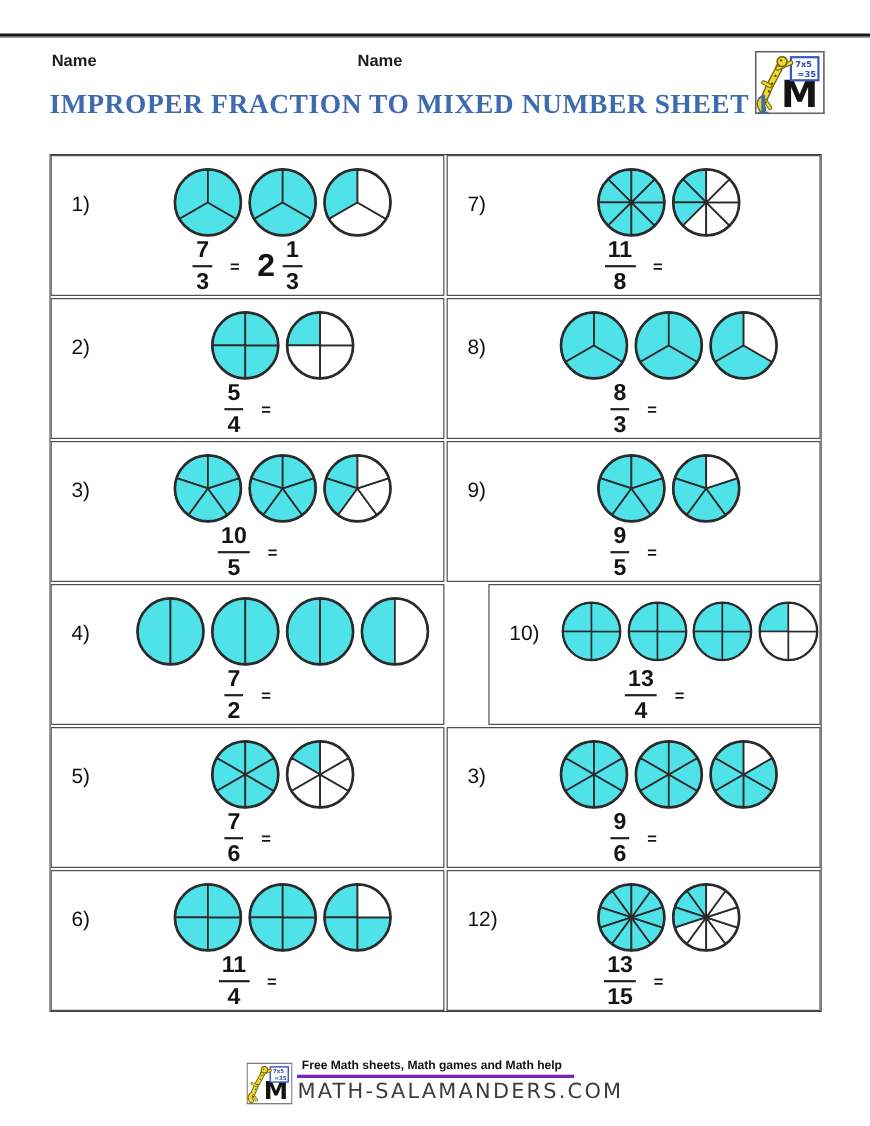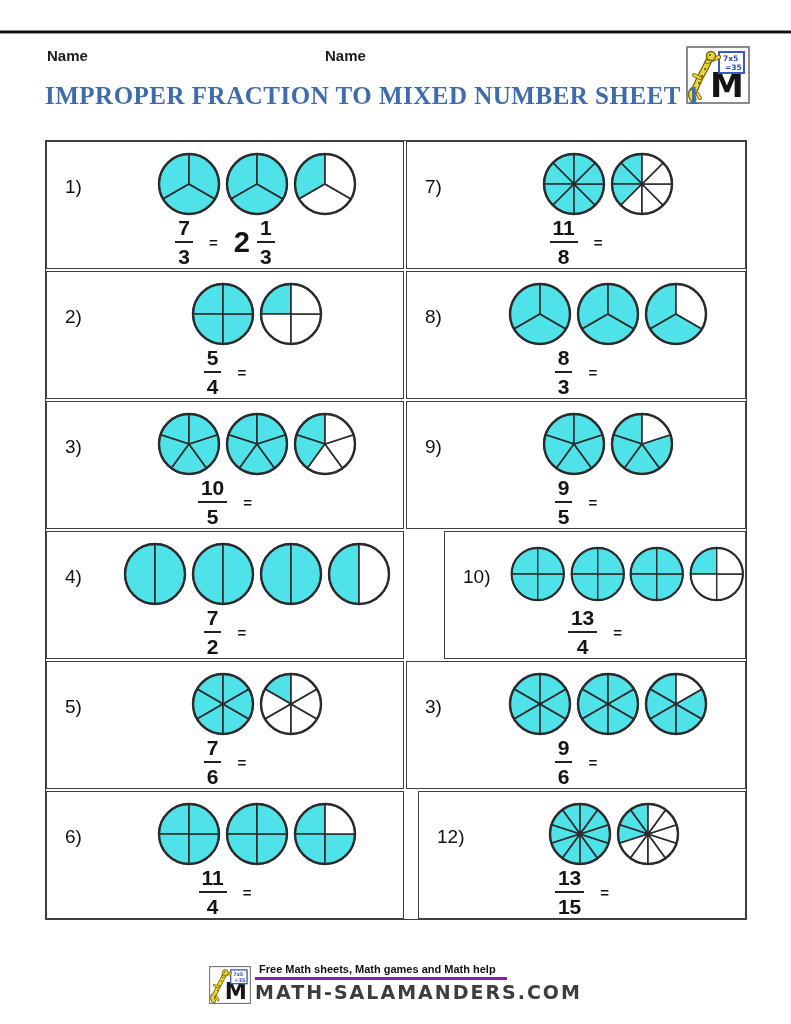--- a/index.html
+++ b/index.html
@@ -45,21 +45,21 @@
   .answer { display:inline-flex; align-items:center; gap:7px; }
   .whole { font-size:29px; font-weight:600; color:#141414; }
   .footer {
     position:absolute; left:0; top:963px; width:791px;
     display:flex; justify-content:center; align-items:flex-start; gap:4px;
   }
   .footer-logo { width:42px; height:40px; margin-top:2px; }
   .footer-text { display:flex; flex-direction:column; align-items:flex-start; }
   .footer-tagline { font-size:11px; font-weight:700; color:#111; padding-left:4px; }
   .footer-rule { width:252px; height:2.5px; background:#7b22b8; margin:2px 0 1px 0; }
-  .footer-site { font-size:19px; font-weight:700; letter-spacing:2px; color:#3d3d3d;
+  .footer-site { font-size:19px; font-weight:400; letter-spacing:2px; color:#3d3d3d;
     font-family:"DejaVu Sans", sans-serif; }
   svg text { font-family:"DejaVu Sans", sans-serif; }
 </style>
 </head>
 <body>
 
 <div class="page">
 
   <svg width="0" height="0" style="position:absolute" aria-hidden="true">
     <defs>
@@ -471,21 +471,21 @@
         </div>
         <div class="equation">
           <span class="frac">
             <span class="fnum">9</span>
             <span class="fbar"></span>
             <span class="fden">6</span>
           </span>
           <span class="eq-sign">=</span>
         </div>
       </div>
-      <div class="cell" style="grid-area: 6 / 2; margin-left: 12px;">
+      <div class="cell" style="grid-area: 6 / 2;">
         <span class="cell-label">12)</span>
         <div class="circles">
           <svg width="66" height="66" viewBox="0 0 66 66">
             <path d="M 33 33 L 33.00 3.00 A 30 30 0 0 0 15.37 8.73 Z" fill="#4fe3e9" stroke="#2b2b2b" stroke-width="1.6" stroke-linejoin="round"></path>
             <path d="M 33 33 L 15.37 8.73 A 30 30 0 0 0 4.47 23.73 Z" fill="#4fe3e9" stroke="#2b2b2b" stroke-width="1.6" stroke-linejoin="round"></path>
             <path d="M 33 33 L 4.47 23.73 A 30 30 0 0 0 4.47 42.27 Z" fill="#4fe3e9" stroke="#2b2b2b" stroke-width="1.6" stroke-linejoin="round"></path>
             <path d="M 33 33 L 4.47 42.27 A 30 30 0 0 0 15.37 57.27 Z" fill="#4fe3e9" stroke="#2b2b2b" stroke-width="1.6" stroke-linejoin="round"></path>
             <path d="M 33 33 L 15.37 57.27 A 30 30 0 0 0 33.00 63.00 Z" fill="#4fe3e9" stroke="#2b2b2b" stroke-width="1.6" stroke-linejoin="round"></path>
             <path d="M 33 33 L 33.00 63.00 A 30 30 0 0 0 50.63 57.27 Z" fill="#4fe3e9" stroke="#2b2b2b" stroke-width="1.6" stroke-linejoin="round"></path>
             <path d="M 33 33 L 50.63 57.27 A 30 30 0 0 0 61.53 42.27 Z" fill="#4fe3e9" stroke="#2b2b2b" stroke-width="1.6" stroke-linejoin="round"></path>

